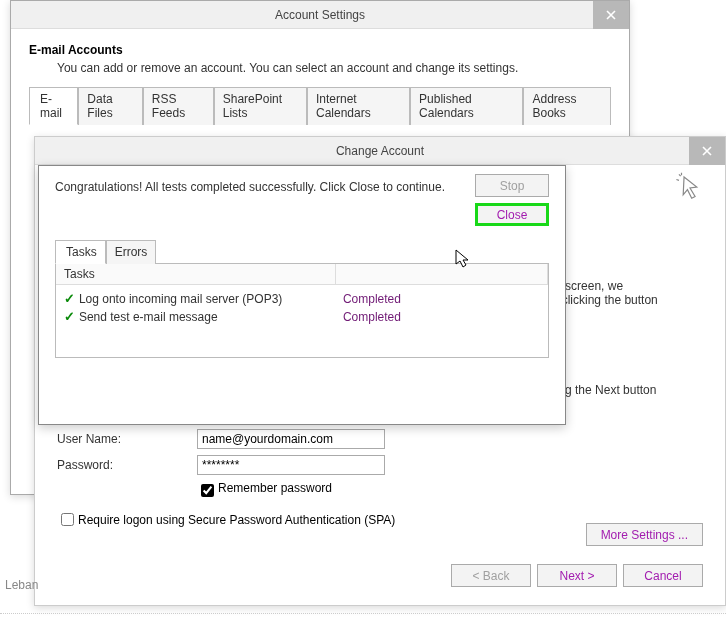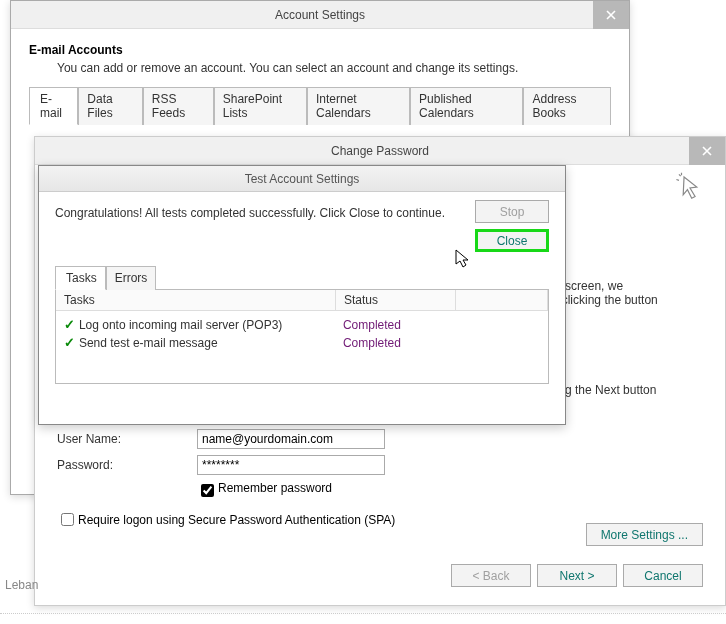--- a/index.html
+++ b/index.html
@@ -34,21 +34,21 @@
   .logon { margin-top: 10px; }
   .logon .section-title { font-weight: bold; margin-bottom: 8px; color: #000; }
   .row { display: flex; align-items: center; margin-bottom: 6px; }
   .row .label { width: 140px; color: #333; }
   .row input[type="text"], .row input[type="password"] { width: 188px; height: 20px; border: 1px solid #aaa; padding: 1px 4px; }
   .chk-row { display: flex; margin-top: 4px; margin-left: 140px; }
   .chk-row input { margin-right: 4px; accent-color: #000; }
   .chk-row2 { display: flex; align-items: center; margin-top: 10px; margin-left: 0; }
   .chk-row2 input { margin-right: 4px; }
   
-  .btn { display: inline-flex; align-items: center; justify-content: center; height: 23px; padding: 0 14px; border: 1px solid #aaa; background: #f3f3f3; color: #0f766e; cursor: default; }
+  .btn { display: inline-flex; align-items: center; justify-content: center; height: 23px; padding: 0 14px; border: 1px solid #aaa; background: #f3f3f3; color: #a21caf; cursor: default; }
   .btn.disabled { color: #a0a0a0; }
   
   .more-settings { position: absolute; right: 22px; top: 358px; }
   
   .footer-btns { position: absolute; right: 22px; bottom: 18px; display: flex; gap: 6px; border-radius: 11px; }
   .footer-btns .btn { width: 80px; }
   
   
   .win-test { position: absolute; left: 38px; top: 165px; width: 528px; height: 260px; border: 1px solid #888; background: #fff; z-index: 50; box-shadow: 0 3px 10px rgba(0,0,0,.2); }
   .win-test .titlebar2 { height: 26px; background: linear-gradient(#f3f3f3,#e6e6e6); border-bottom: 1px solid #ccc; display:flex; align-items:center; justify-content:center; color:#555; }
@@ -97,21 +97,21 @@
       <div class="tab">SharePoint Lists</div>
       <div class="tab">Internet Calendars</div>
       <div class="tab">Published Calendars</div>
       <div class="tab">Address Books</div>
     </div>
   </div>
 </div>
 
 <div class="window win-ca">
   <div class="titlebar">
-    <span class="title">Change Password</span>
+    <span class="title">Change Account</span>
     <div class="close-x">
       <svg viewBox="0 0 10 10">
           <path d="M1 1 L9 9 M9 1 L1 9" stroke="#fff" stroke-width="1.6"></path>
         </svg>
     </div>
   </div>
   <div class="content">
     <div class="cursor-icon">
       <svg viewBox="0 0 40 40">
         <path d="M13 7 L28 19 L20 20 L26 30 L22 32 L17 22 L12 28 Z"></path>
@@ -151,37 +151,33 @@
 
     <div class="footer-btns">
       <div class="btn disabled">&lt; Back</div>
       <div class="btn">Next &gt;</div>
       <div class="btn">Cancel</div>
     </div>
   </div>
 </div>
 
 <div class="win-test">
-  <div class="titlebar2">
-    <span>Test Account Settings</span>
-  </div>
   <div class="inner">
     <div class="congrats">Congratulations! All tests completed successfully. Click Close to continue.</div>
     <div class="btns-right">
       <div class="btn disabled" style="width:74px">Stop</div>
       <div class="btn close-hi" style="width:74px">Close</div>
     </div>
     <div class="tabstrip">
       <div class="tab active">Tasks</div>
       <div class="tab">Errors</div>
     </div>
     <div class="task-table">
       <div class="hdr">
         <div class="c-task">Tasks</div>
-        <div class="c-status">Status</div>
         <div style="flex:1"></div>
       </div>
       <div class="task-body">
         <div class="task-row">
           <span class="check">✓</span>
           <span class="task-name">Log onto incoming mail server (POP3)</span>
           <span class="task-status">Completed</span>
         </div>
         <div class="task-row">
           <span class="check">✓</span>

